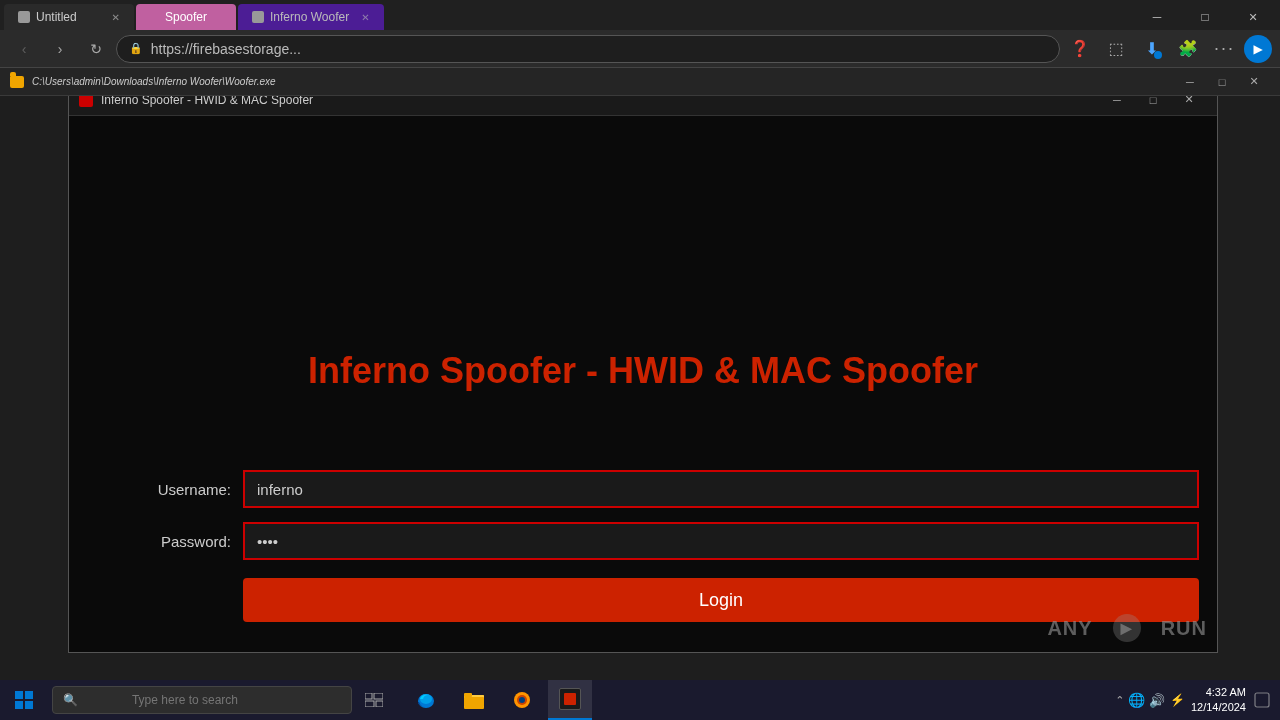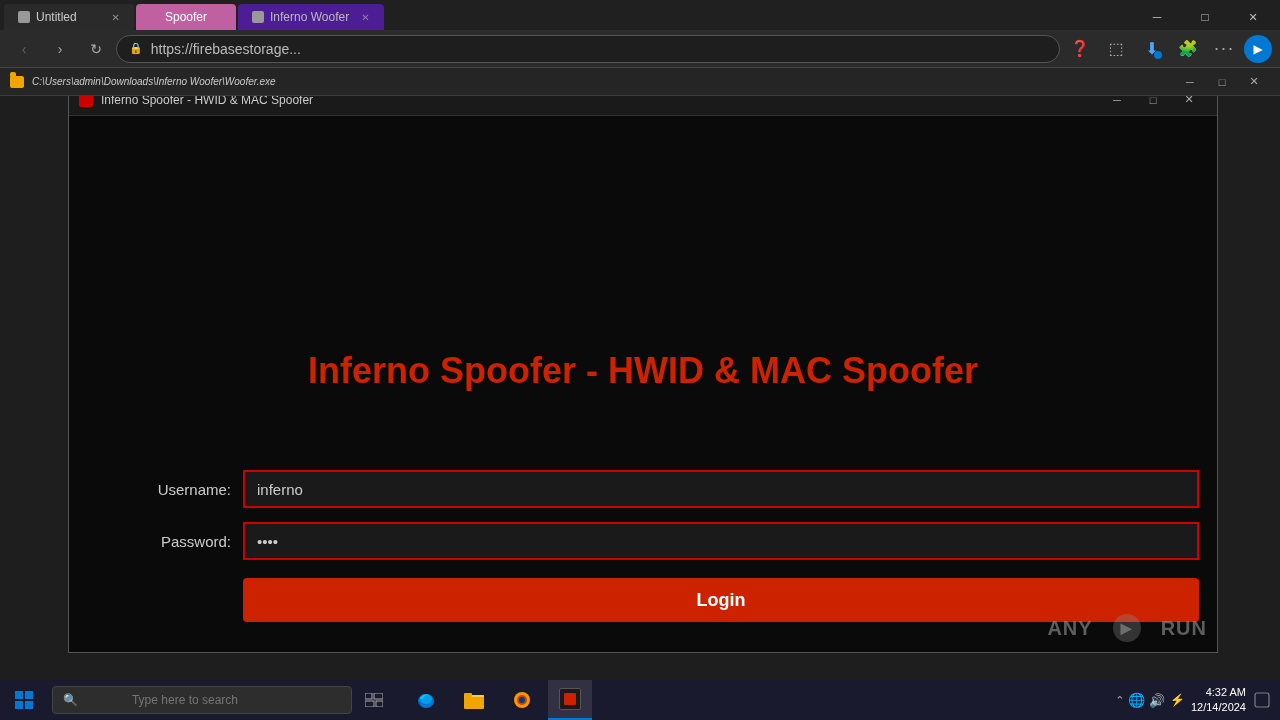--- a/index.html
+++ b/index.html
@@ -266,21 +266,21 @@
       outline: none;
     }
     .login-btn {
       width: 100%;
       height: 44px;
       background: #cc2200;
       border: none;
       border-radius: 4px;
       color: #fff;
       font-size: 18px;
-      font-weight: bold;
+      font-weight: normal;
       cursor: pointer;
       margin-top: 4px;
       position: relative;
     }
 
     
     .anyrun-watermark {
       position: absolute;
       bottom: 10px;
       right: 10px;

